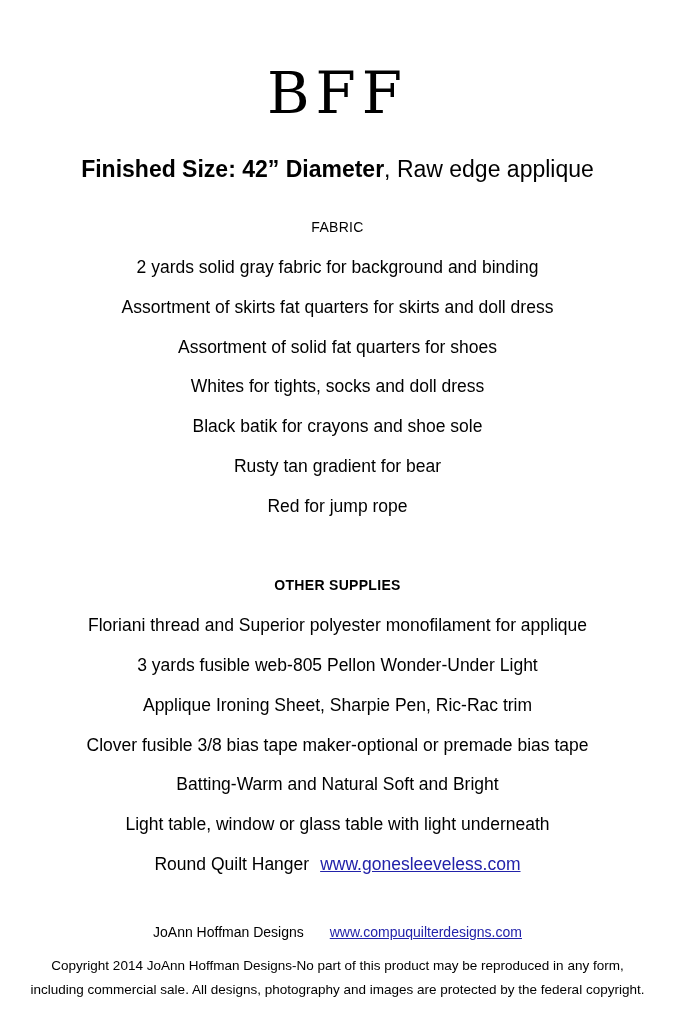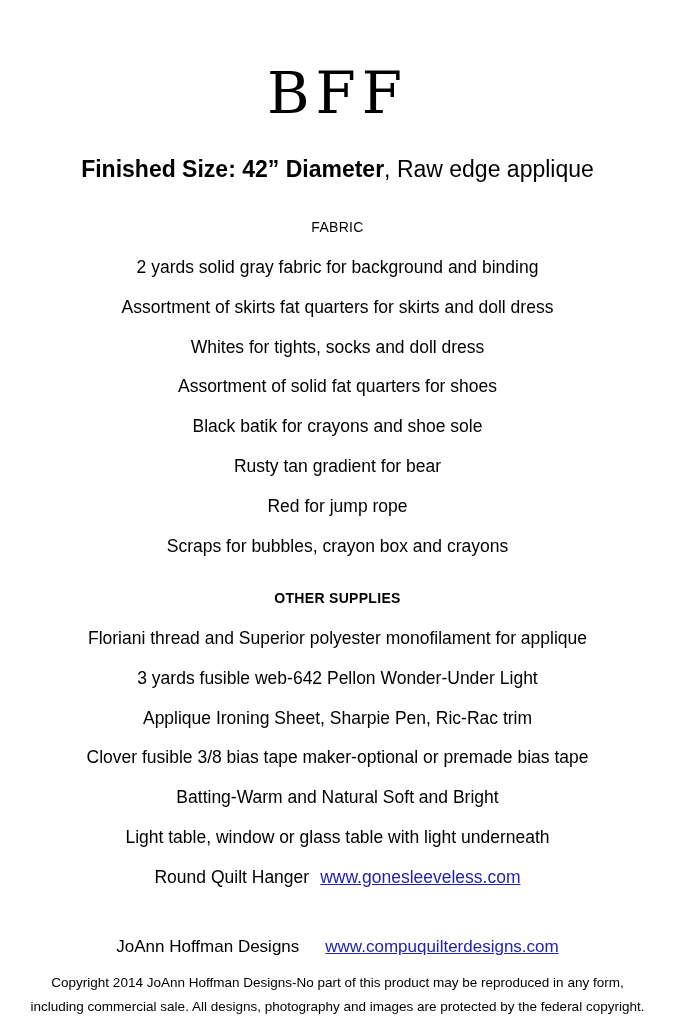--- a/index.html
+++ b/index.html
@@ -41,21 +41,21 @@
     font-weight: bold;
   }
   .section-heading {
     font-size: 14px;
     text-align: center;
     margin-top: 36px;
     margin-bottom: 0;
     letter-spacing: 0.3px;
   }
   .section-heading.other {
-    margin-top: 32px;
+    margin-top: 59px;
     font-weight: bold;
   }
   .line {
     font-size: 17.5px;
     text-align: center;
     margin-top: 18px;
     line-height: 1.25;
   }
   .line.first {
     margin-top: 22px;
@@ -66,21 +66,21 @@
   }
   .line .link-inline {
     margin-left: 11px;
   }
   .footer {
     margin-top: 48px;
     width: 100%;
     text-align: center;
   }
   .footer-credit {
-    font-size: 17px;
+    font-size: 14px;
     text-align: center;
   }
   .footer-credit .sep {
     display: inline-block;
     width: 26px;
   }
   .footer-copy {
     font-size: 13.5px;
     text-align: center;
     margin-top: 14px;
@@ -98,31 +98,30 @@
   <div class="logo">BFF</div>
 
   <div class="subtitle">
     <span class="bold">Finished Size: 42” Diameter</span><span>, Raw edge applique</span>
   </div>
 
   <div class="section-heading">FABRIC</div>
 
   <div class="line first">2 yards solid gray fabric for background and binding</div>
   <div class="line">Assortment of skirts fat quarters for skirts and doll dress</div>
+  <div class="line">Assortment of solid fat quarters for shoes</div>
   <div class="line">Whites for tights, socks and doll dress</div>
-  <div class="line">Assortment of solid fat quarters for shoes</div>
   <div class="line">Black batik for crayons and shoe sole</div>
   <div class="line">Rusty tan gradient for bear</div>
   <div class="line">Red for jump rope</div>
-  <div class="line">Scraps for bubbles, crayon box and crayons</div>
 
   <div class="section-heading other">OTHER SUPPLIES</div>
 
   <div class="line first">Floriani thread and Superior polyester monofilament for applique</div>
-  <div class="line">3 yards fusible web-642 Pellon Wonder-Under Light</div>
+  <div class="line">3 yards fusible web-805 Pellon Wonder-Under Light</div>
   <div class="line">Applique Ironing Sheet, Sharpie Pen, Ric-Rac trim</div>
   <div class="line">Clover fusible 3/8 bias tape maker-optional or premade bias tape</div>
   <div class="line">Batting-Warm and Natural Soft and Bright</div>
   <div class="line">Light table, window or glass table with light underneath</div>
 
   <div class="line">
     <span>Round Quilt Hanger</span><a class="link link-inline" href="#">www.gonesleeveless.com</a>
   </div>
 
   <div class="footer">

